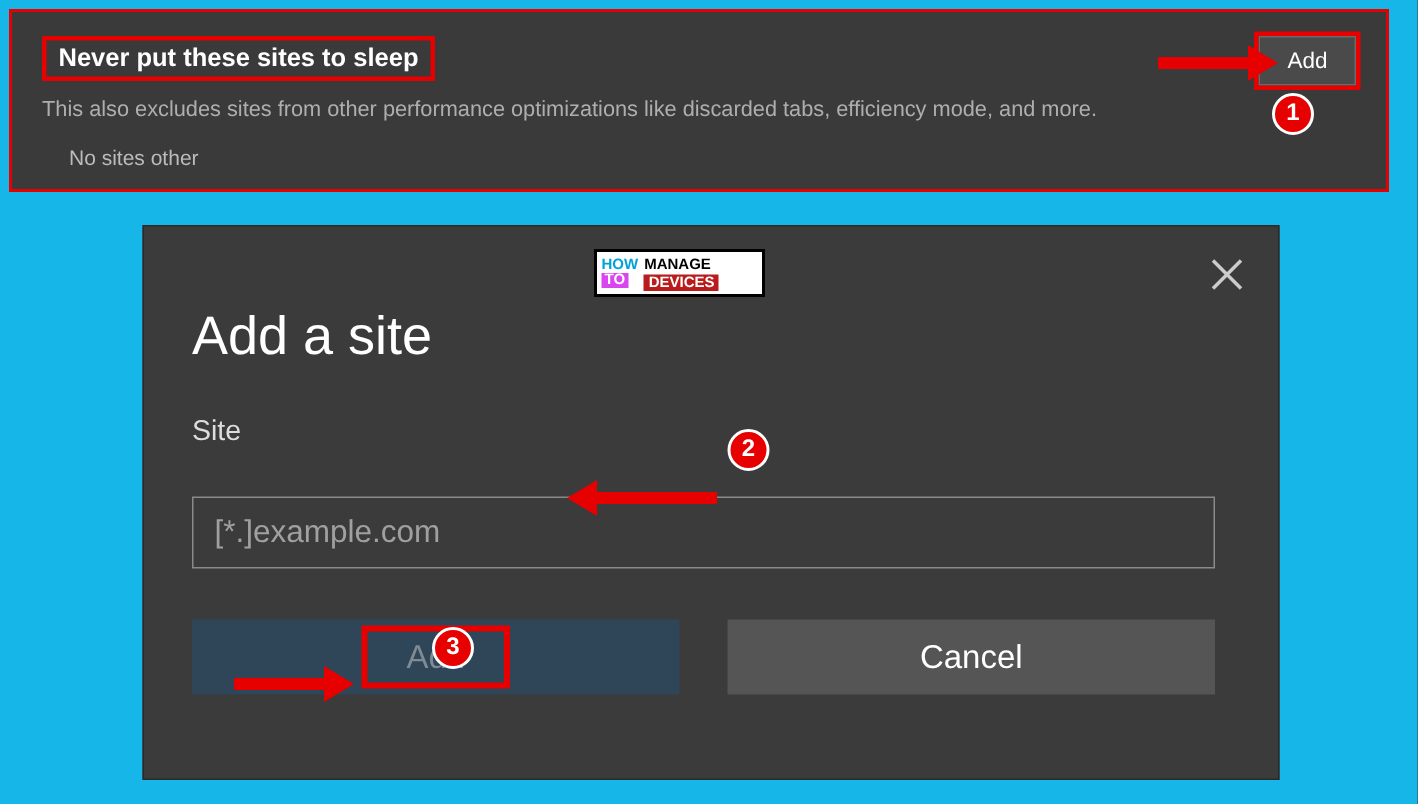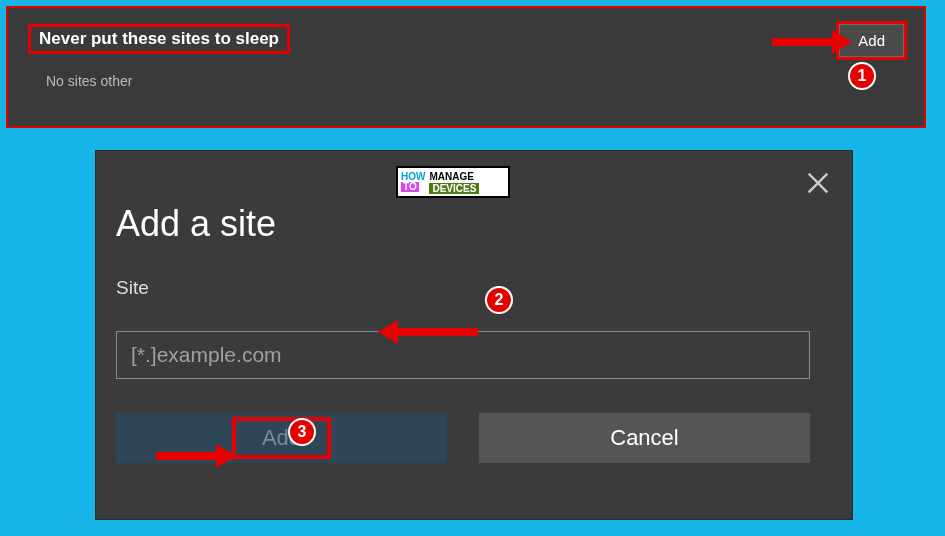--- a/index.html
+++ b/index.html
@@ -57,21 +57,21 @@
     }
 
     
     .dialog {
       position: absolute;
       left: 95px; top: 150px;
       width: 758px; height: 370px;
       background: #3b3b3b;
       border: 1px solid #2a2a2a;
       color: #eee;
-      padding: 24px 42px 0 20px;
+      padding: 24px 42px 0 32px;
     }
     .dialog-close {
       position: absolute;
       right: 20px; top: 18px;
       width: 28px; height: 28px;
       cursor: pointer;
     }
     .dialog-close svg { width: 100%; height: 100%; }
     .dialog-title {
       font-size: 36px;
@@ -175,34 +175,35 @@
     }
     .logo .l2 {
       font-size: 10px;
       font-weight: 900;
       line-height: 11px;
       color: #000;
       font-family: Arial, sans-serif;
       padding-left: 4px;
     }
     .logo .l2 .bar {
-      background: #4d7c0f; color: #fff;
+      background: #b91c1c; color: #fff;
       padding: 0 3px;
       display: inline-block;
       margin-top: 1px;
     }
   </style>
 </head>
 <body>
 
 <div class="settings-panel">
   <div class="header-row">
     <span class="section-title">Never put these sites to sleep</span>
     <button class="add-top-btn">Add</button>
   </div>
+  <div class="section-desc">This also excludes sites from other performance optimizations like discarded tabs, efficiency mode, and more.</div>
   <div class="no-sites">No sites other</div>
 </div>
 
 <div class="arrow" style="left:772px; top:38px;">
   <div class="arrow-shaft" style="left:0; top:0; width:64px;"></div>
   <div class="arrow-head" style="left:60px; top:-8px;"></div>
 </div>
 <div class="badge" style="left:848px; top:62px;">1</div>
 
 <div class="dialog">

